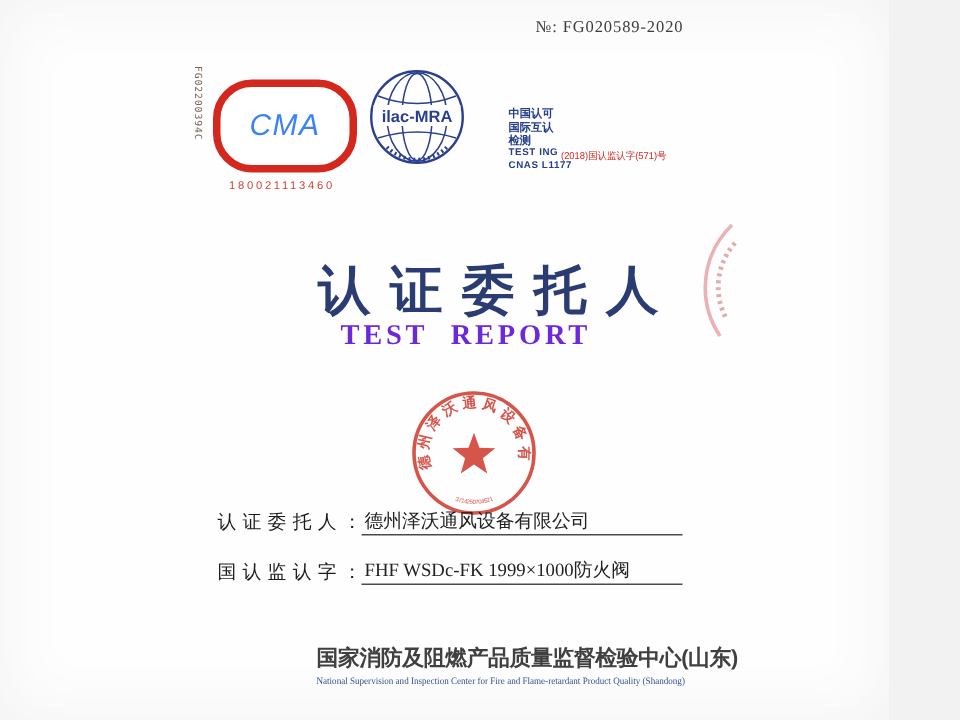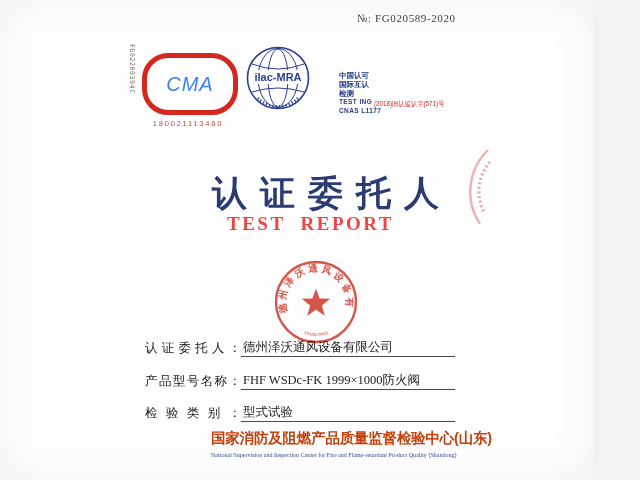--- a/index.html
+++ b/index.html
@@ -28,35 +28,35 @@
     color:#233c8c;font-size:7.5px;line-height:9px;font-weight:bold;margin-top:16px;}
   .cnas-lines .en{font-size:6.5px;font-weight:bold;letter-spacing:.4px;line-height:8.5px;}
   
   .cal-logo{position:absolute;left:384px;top:49px;width:54px;height:50px;}
   .cal-caption{position:absolute;left:374px;top:100px;font-size:6.6px;color:#d4271e;
     font-family:"Liberation Sans",sans-serif;transform:scaleX(.95);transform-origin:left;}
   
   .title-zh{position:absolute;left:212px;top:170px;font-family:"Liberation Sans","DejaVu Sans",sans-serif;
     font-weight:bold;font-size:35px;color:#2b3c73;letter-spacing:13px;white-space:nowrap;}
   .title-en{position:absolute;left:227px;top:213px;font-family:"Liberation Serif","DejaVu Serif",serif;
-    font-weight:bold;font-size:19px;color:#ef4444;letter-spacing:2.5px;word-spacing:8px;white-space:nowrap;}
+    font-weight:bold;font-size:19px;color:#6d28d9;letter-spacing:2.5px;word-spacing:8px;white-space:nowrap;}
   
   .field-row{position:absolute;left:145px;height:19px;margin-top:48px;}
   .field-label{display:inline-block;width:96px;font-size:12.5px;color:#1c1c1c;
     text-align:justify;text-align-last:justify;vertical-align:bottom;}
   .field-value{display:inline-block;width:212px;font-size:12.5px;color:#222;
     border-bottom:1.2px solid #4a4a4a;vertical-align:bottom;padding-left:2px;white-space:nowrap;}
   .row1{top:291px;} .row2{top:324px;} .row3{top:356px;}
   
   .stamp{position:absolute;left:270px;top:256px;width:92px;height:92px;opacity:.85;mix-blend-mode:multiply;}
   .faint-stamp{position:absolute;left:440px;top:146px;width:56px;height:84px;opacity:.75;}
   
   .footer-logo{position:absolute;left:148px;top:426px;width:58px;height:42px;}
   .org-zh{position:absolute;left:211px;top:429px;font-family:"Liberation Sans","DejaVu Sans",sans-serif;
-    font-weight:bold;font-size:14.5px;color:#c2410c;letter-spacing:-.2px;white-space:nowrap;}
+    font-weight:bold;font-size:14.5px;color:#404040;letter-spacing:-.2px;white-space:nowrap;}
   .org-en{position:absolute;left:211px;top:451px;font-size:6.5px;color:#31508f;white-space:nowrap;
     transform:scaleX(.93);transform-origin:left;}
 </style>
 </head>
 <body>
 
 <div class="page">
 
   <div class="report-no">№: FG020589-2020</div>
 
@@ -97,24 +97,21 @@
     <svg width="56" height="84" viewBox="0 0 56 84">
       <path d="M48,4 A 58 58 0 0 0 40,78" fill="none" stroke="#e29a9a" stroke-width="2.4"></path>
       <path d="M50,16 A 44 44 0 0 0 44,66" fill="none" stroke="#dd8f8f" stroke-width="3.2" stroke-dasharray="2,2.6"></path>
     </svg>
   </div>
 
   <div class="field-row row1">
     <span class="field-label">认证委托人：</span><span class="field-value">德州泽沃通风设备有限公司</span>
   </div>
   <div class="field-row row2">
-    <span class="field-label">产品型号名称：</span><span class="field-value">FHF WSDc-FK 1999×1000防火阀</span>
-  </div>
-  <div class="field-row row3">
-    <span class="field-label">检验类别：</span><span class="field-value">型式试验</span>
+    <span class="field-label">国认监认字：</span><span class="field-value">FHF WSDc-FK 1999×1000防火阀</span>
   </div>
 
   <div class="stamp">
     <svg width="92" height="92" viewBox="0 0 92 92">
       <defs>
         <path id="sealTop" d="M 17.3,56.4 A 30.5 30.5 0 1 1 74.7,56.4" fill="none"></path>
         <path id="sealBottom" d="M 31.6,76.8 A 34 34 0 0 0 60.4,76.8" fill="none"></path>
       </defs>
       <circle cx="46" cy="46" r="40" fill="none" stroke="#d0372b" stroke-width="2.4"></circle>
       <polygon fill="#d0372b" points="46,32.5 49.64,42.48 60.27,42.86 51.90,49.42 54.82,59.63 46,53.7 37.18,59.63 40.10,49.42 31.73,42.86 42.36,42.48"></polygon>

